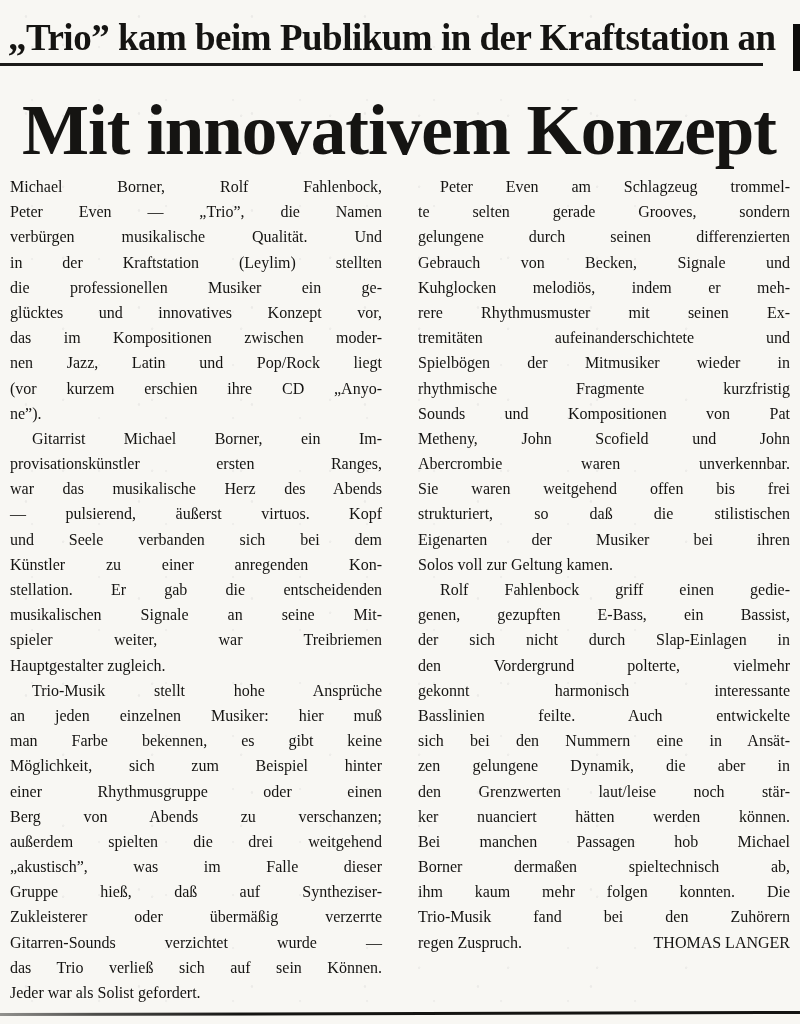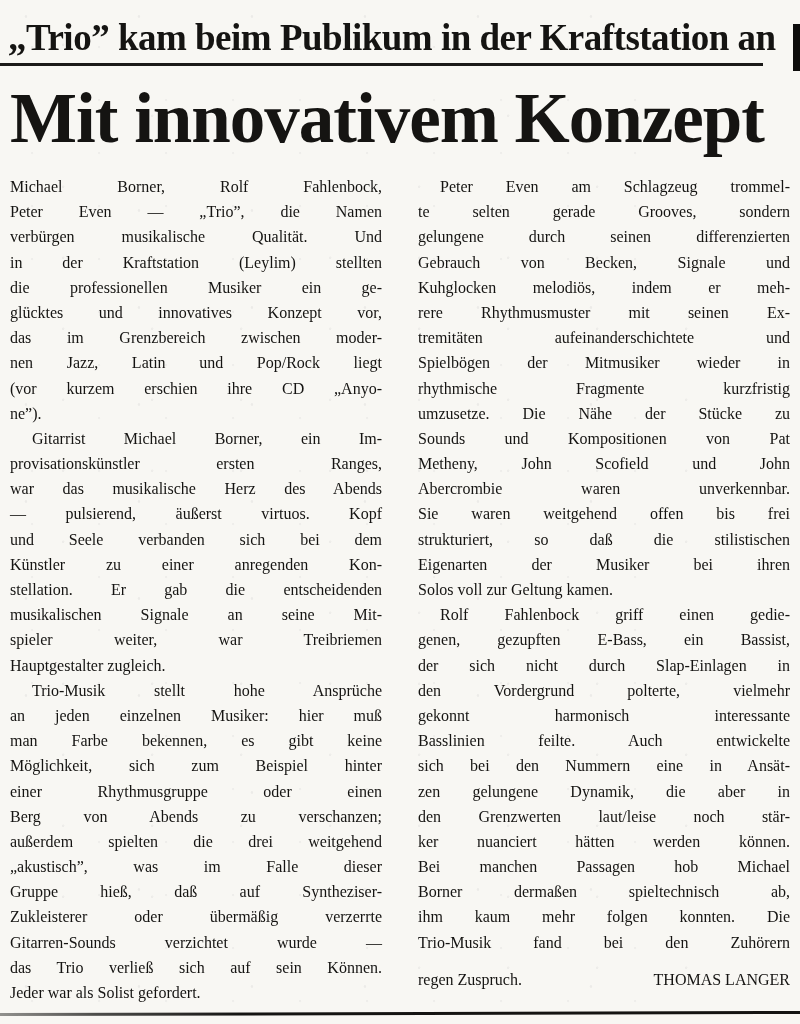--- a/index.html
+++ b/index.html
@@ -30,21 +30,21 @@
     position: absolute; left: 0; top: 63px;
     width: 763px; height: 3px;
     background: #1b1a18;
   }
   .scan-mark {
     position: absolute; left: 793px; top: 24px;
     width: 7px; height: 47px;
     background: #0e0d0c;
   }
   .headline {
-    position: absolute; left: 6px; top: 74px; margin: 4px;
+    position: absolute; left: 6px; top: 74px; margin: 16px;
     font-size: 71px; font-weight: 700;
     letter-spacing: -1px; white-space: nowrap;
     line-height: 80px;
   }
   .col {
     position: absolute; top: 174px;
     width: 372px;
     font-size: 16px; line-height: 25.2px;
   }
   .col-left  { left: 10px; }
@@ -55,21 +55,21 @@
     height: 25.2px;
   }
   .line.last {
     text-align: left;
     text-align-last: left;
   }
   .line.ind { padding-left: 22px; }
   .line.split {
     display: flex;
     justify-content: space-between;
-    text-align: center; text-align-last: left; margin-top: 12px;
+    text-align: center; text-align-last: left;
   }
   .bottom-rule {
     position: absolute; left: 0; top: 1012;
     top: 1012px; width: 800px; height: 3px;
     background: linear-gradient(to right,
       rgba(20,20,18,0.45) 0%, rgba(20,20,18,0.75) 12%, #141412 30%, #141412 100%);
     transform: rotate(-0.15deg);
   }
 </style>
 </head>
@@ -80,21 +80,21 @@
   <div class="kicker-rule"></div>
   <div class="scan-mark"></div>
   <h1 class="headline">Mit innovativem Konzept</h1>
   <div class="col col-left" id="col-0">
       <div class="line">Michael Borner, Rolf Fahlenbock,</div>
       <div class="line">Peter Even — „Trio”, die Namen</div>
       <div class="line">verbürgen musikalische Qualität. Und</div>
       <div class="line">in der Kraftstation (Leylim) stellten</div>
       <div class="line">die professionellen Musiker ein ge-</div>
       <div class="line">glücktes und innovatives Konzept vor,</div>
-      <div class="line">das im Grenzbereich zwischen moder-</div>
+      <div class="line">das im Kompositionen zwischen moder-</div>
       <div class="line">nen Jazz, Latin und Pop/Rock liegt</div>
       <div class="line">(vor kurzem erschien ihre CD „Anyo-</div>
       <div class="line last">ne”).</div>
       <div class="line ind">Gitarrist Michael Borner, ein Im-</div>
       <div class="line">provisationskünstler ersten Ranges,</div>
       <div class="line">war das musikalische Herz des Abends</div>
       <div class="line">— pulsierend, äußerst virtuos. Kopf</div>
       <div class="line">und Seele verbanden sich bei dem</div>
       <div class="line">Künstler zu einer anregenden Kon-</div>
       <div class="line">stellation. Er gab die entscheidenden</div>
@@ -118,21 +118,20 @@
   <div class="col col-right" id="col-1">
       <div class="line ind">Peter Even am Schlagzeug trommel-</div>
       <div class="line">te selten gerade Grooves, sondern</div>
       <div class="line">gelungene durch seinen differenzierten</div>
       <div class="line">Gebrauch von Becken, Signale und</div>
       <div class="line">Kuhglocken melodiös, indem er meh-</div>
       <div class="line">rere Rhythmusmuster mit seinen Ex-</div>
       <div class="line">tremitäten aufeinanderschichtete und</div>
       <div class="line">Spielbögen der Mitmusiker wieder in</div>
       <div class="line">rhythmische Fragmente kurzfristig</div>
-      <div class="line">umzusetze. Die Nähe der Stücke zu</div>
       <div class="line">Sounds und Kompositionen von Pat</div>
       <div class="line">Metheny, John Scofield und John</div>
       <div class="line">Abercrombie waren unverkennbar.</div>
       <div class="line">Sie waren weitgehend offen bis frei</div>
       <div class="line">strukturiert, so daß die stilistischen</div>
       <div class="line">Eigenarten der Musiker bei ihren</div>
       <div class="line last">Solos voll zur Geltung kamen.</div>
       <div class="line ind">Rolf Fahlenbock griff einen gedie-</div>
       <div class="line">genen, gezupften E-Bass, ein Bassist,</div>
       <div class="line">der sich nicht durch Slap-Einlagen in</div>

